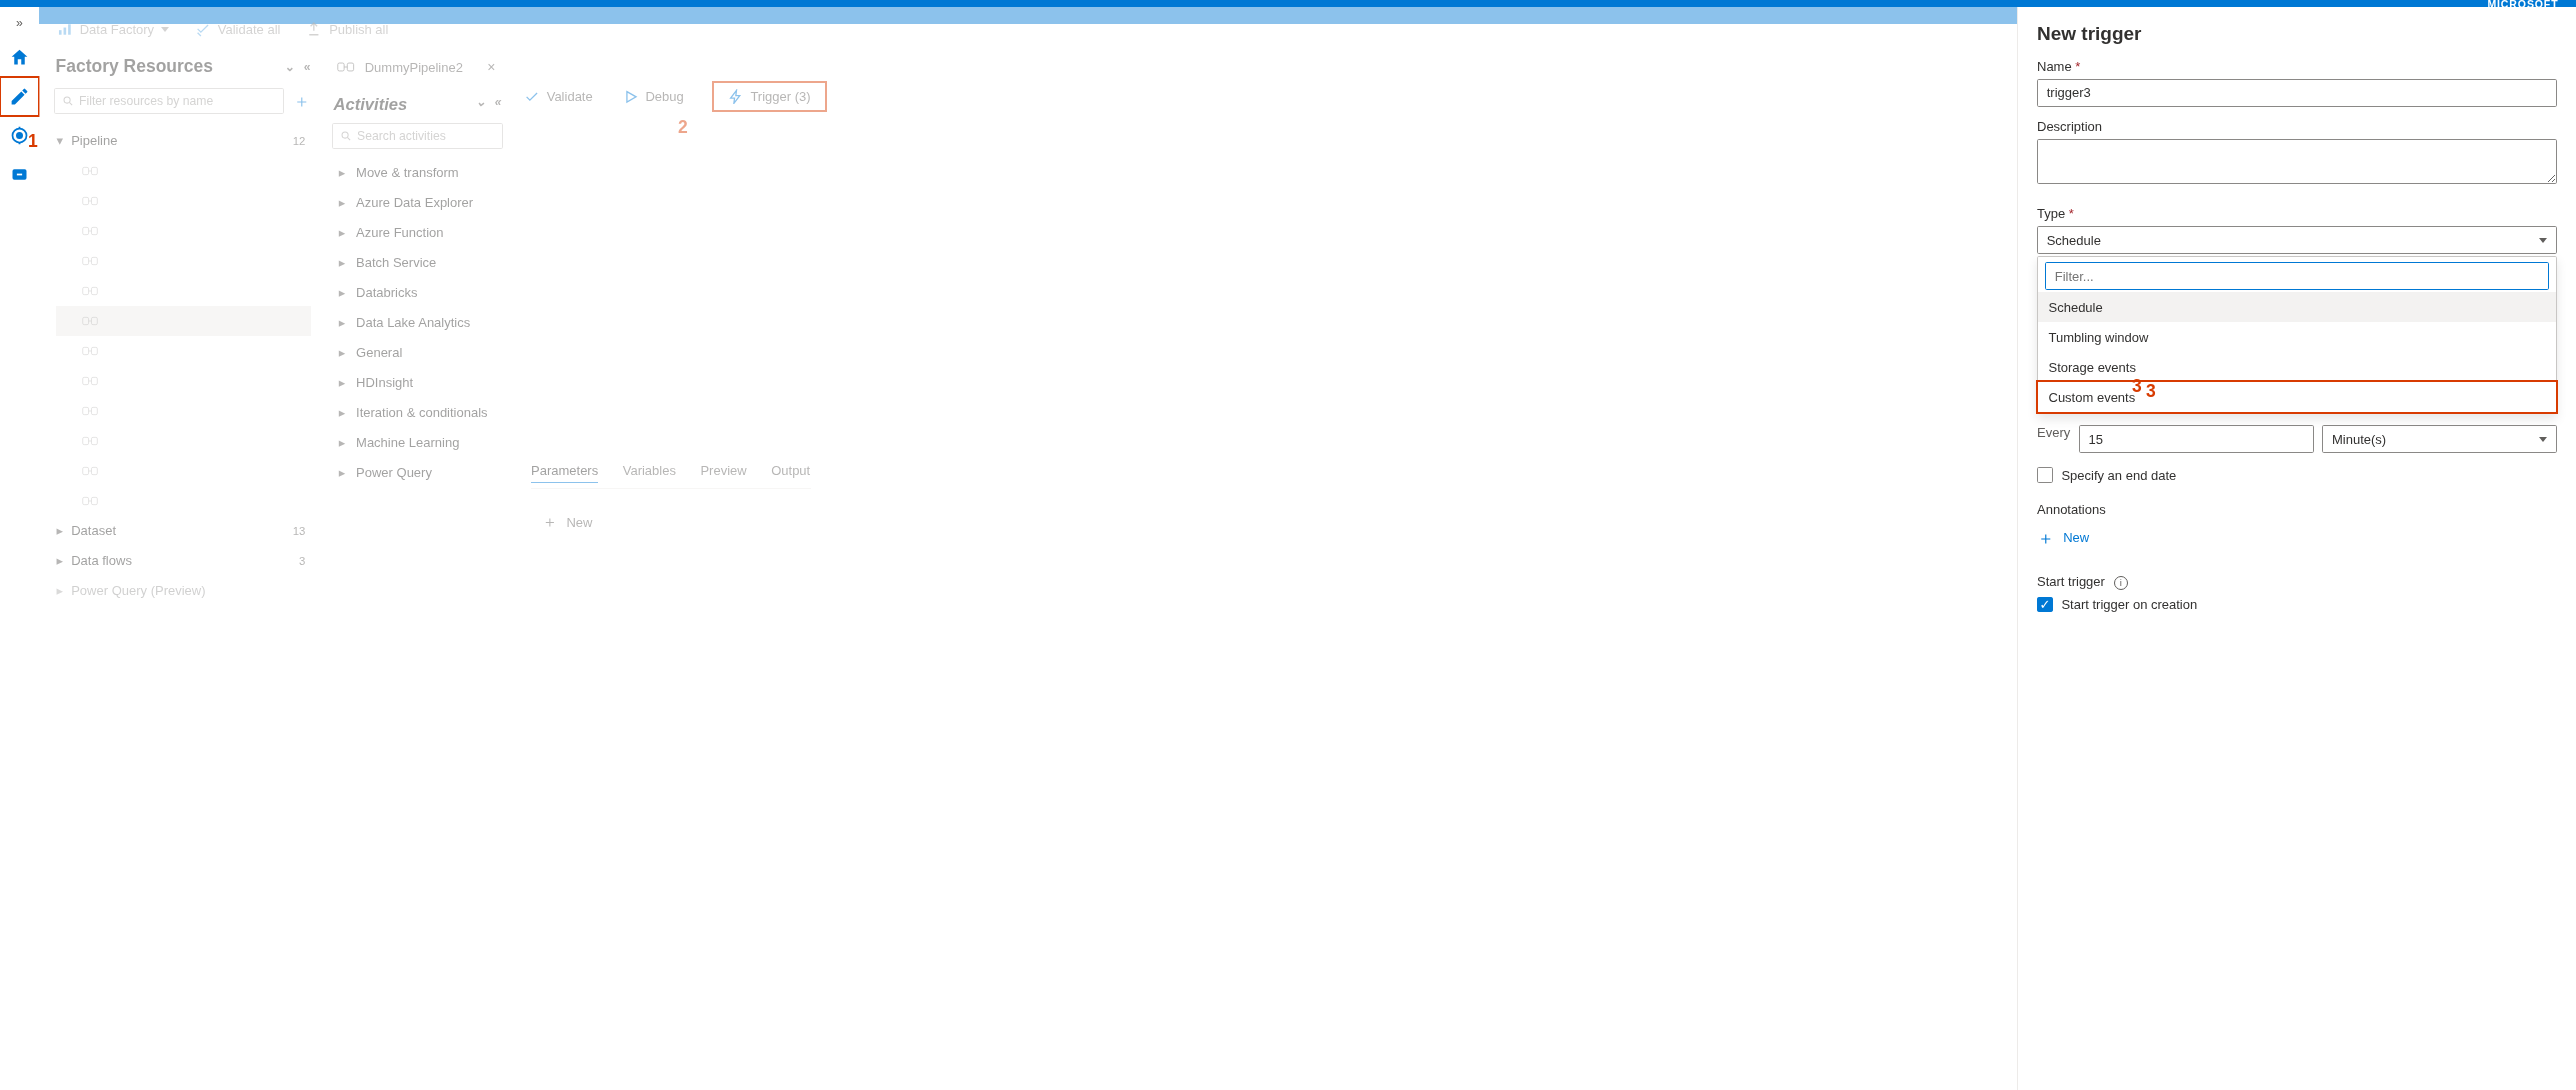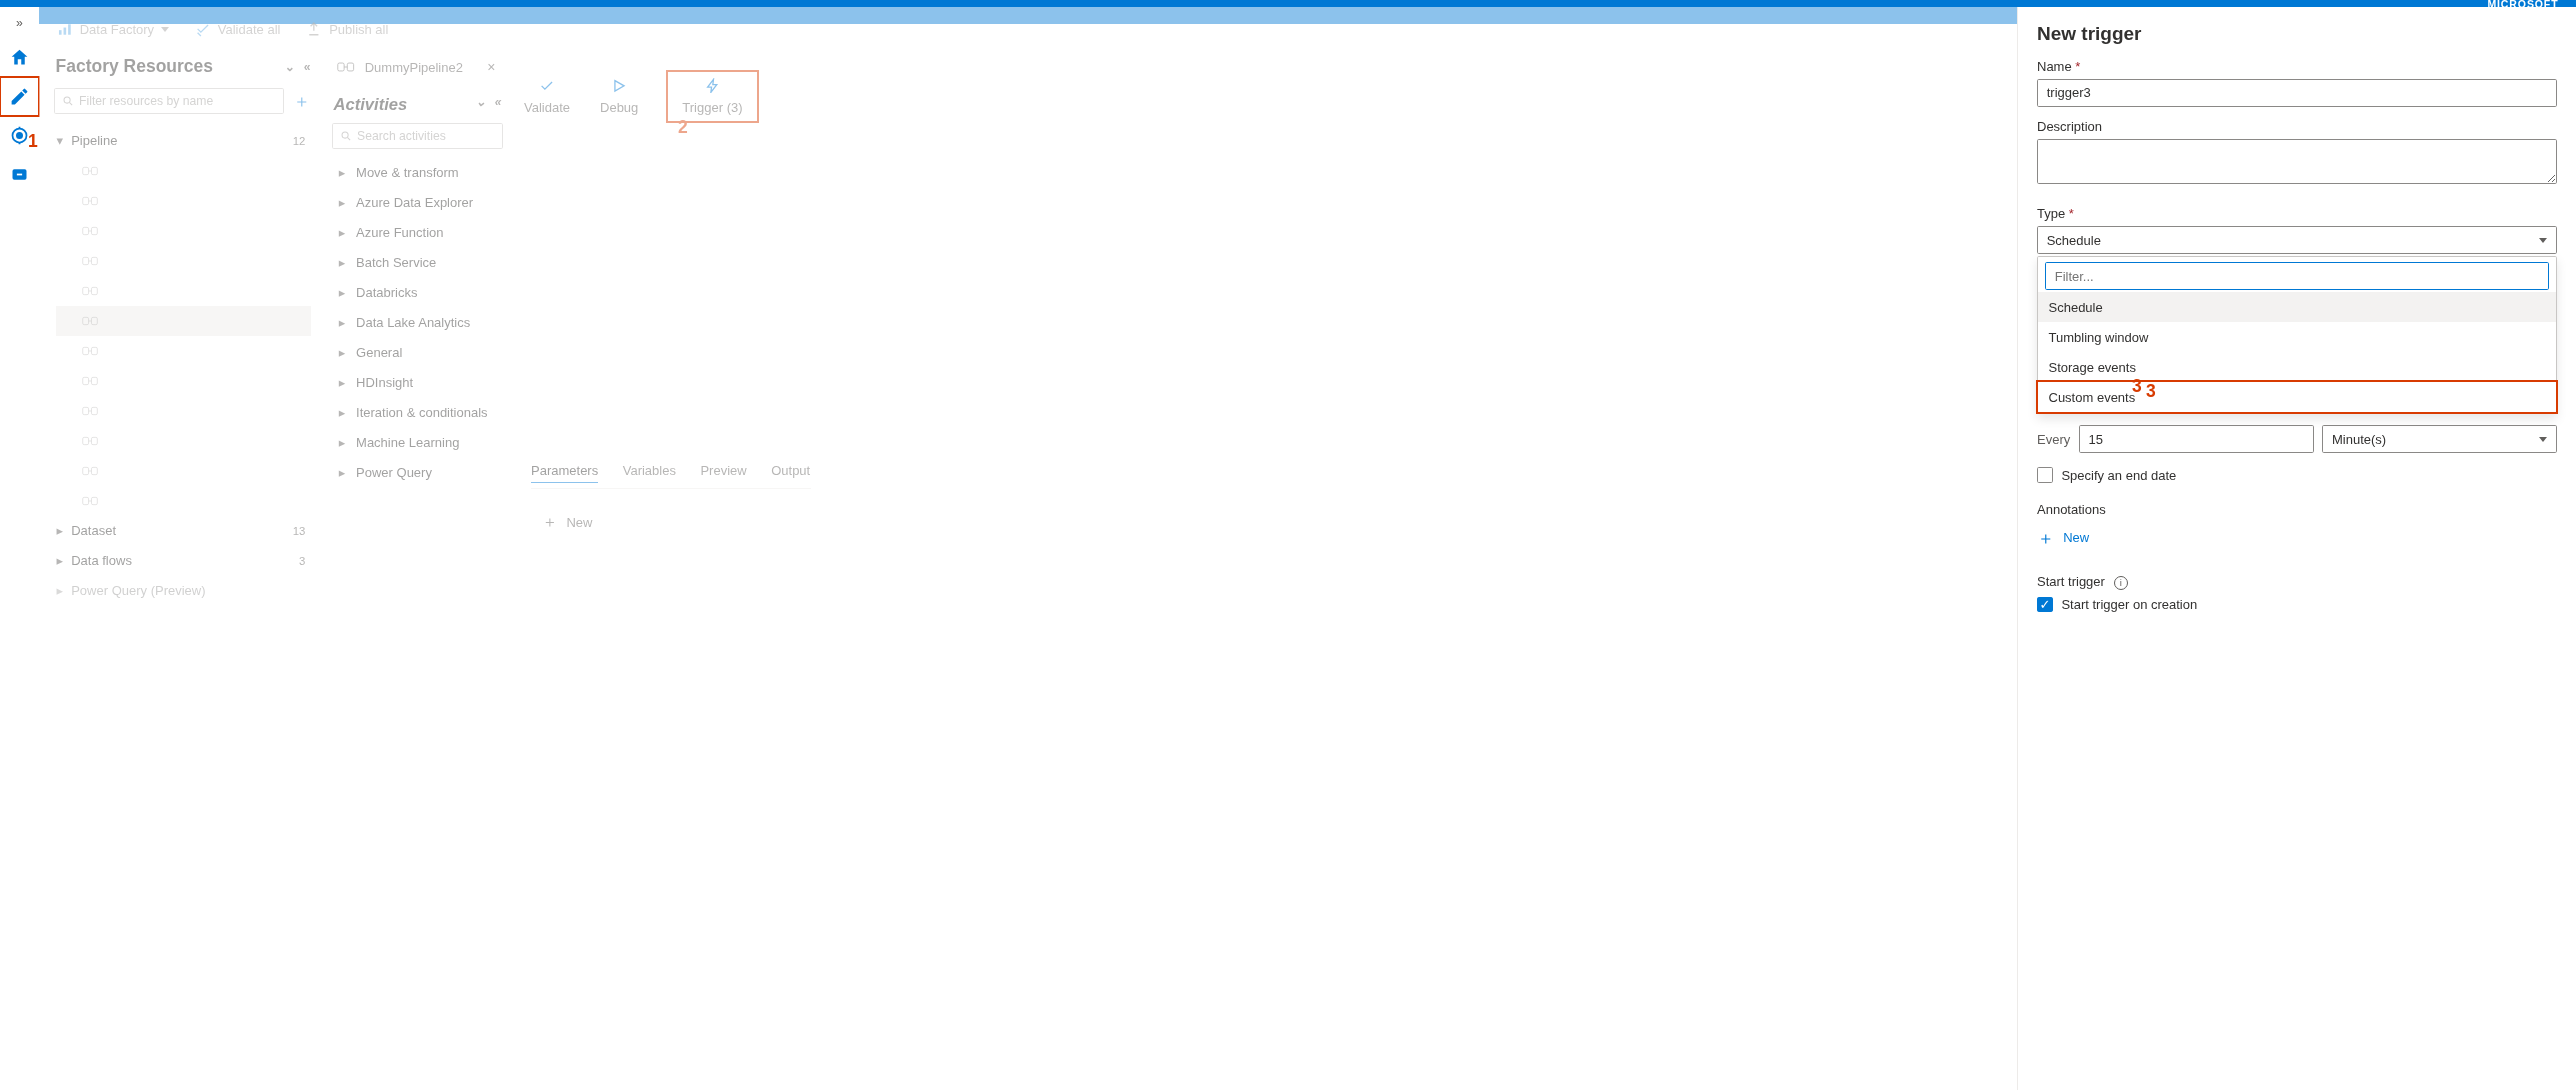--- a/index.html
+++ b/index.html
@@ -38,21 +38,21 @@
   .tab-chip { display:flex; align-items:center; gap:8.7px; height:33px; padding:0 7px; color:#605e5c; border-bottom:0.9px solid transparent; font-size:13px;}
   .tab-chip .close { margin-left:15.7px; font-size:14px; color:#605e5c;}
   .activities-panel h3 { font-size:16.6px; font-weight:600; padding:10.5px 3.5px 5.2px 3.5px; display:flex; justify-content:space-between;font-style:italic;}
   .activities-panel h3 .ctl { font-size:12.2px; color:#605e5c; display:flex; gap:8.7px;}
   .act-search { margin:3.5px 1.7px 8.7px 1.7px; border:0.9px solid #c8c6c4; border-radius:1.7px; height:26px; display:flex;align-items:center;padding:0 7px;color:#a19f9d;font-size:12.2px;}
   .act-search svg{width:12.2px;height:12.2px;margin-right:5.2px;}
   .act-list .aitem{ height:30px; display:flex;align-items:center;gap:8.7px; padding-left:8.7px; font-size:13px; color:#323130;}
   .act-list .caret{color:#605e5c;width:8.7px;}
   
   .canvas-toolbar { position:absolute; left:524px; top:79px; height:35px; display:flex; align-items:center; gap:30px; color:#605e5c; font-size:13px;}
-  .canvas-toolbar .titem { display:flex;align-items:center;gap:7px;flex-direction:column;}
+  .canvas-toolbar .titem { display:flex;align-items:center;gap:7px;}
   .canvas-toolbar .titem.trigger { outline:2.6px solid #d83b01; padding:5.2px 14px;}
   
   .canvas-tabs { position:absolute; left:531px; top:463px; display:flex; gap:24.5px; font-size:13px; color:#605e5c; border-bottom:0.9px solid #edebe9; width:280px; padding-bottom:5.2px;}
   .canvas-tabs .ctab.active { color:#323130; border-bottom:1.7px solid #0078d4; padding-bottom:3.5px;}
   .new-row { position:absolute; left:542px; top:512px; display:flex;align-items:center; gap:8.7px; color:#605e5c; font-size:13px;}
   
   .right-panel { position:absolute; right:0; top:7px; width:559px; height:100%; background:#fff; padding:15.7px 19px 19px 19px; border-left:0.9px solid #edebe9;}
   .right-panel h1{ font-size:19px; font-weight:600; margin-bottom:14px;}
   .right-panel .fld { margin-bottom:12.2px;}
   .right-panel label { display:block; font-size:13px; color:#323130; margin-bottom:5.2px;}
@@ -60,21 +60,21 @@
   .r-input { width:100%; height:28px; border:0.9px solid #8a8886; border-radius:1.7px; padding:0 8.7px; font-size:13px; color:#323130; background:#fff;}
   .r-textarea { width:100%; height:45px; border:0.9px solid #8a8886; border-radius:1.7px;}
   .r-select { width:100%; height:28px; border:0.9px solid #8a8886; border-radius:1.7px; padding:0 8.7px; display:flex; align-items:center; justify-content:space-between; font-size:13px; color:#323130;}
   .dropdown-pop { position:relative; margin-top:1.7px; border:0.9px solid #c8c6c4; border-radius:1.7px; background:#fff; box-shadow:0 5.2px 10.5px rgba(0,0,0,.1);}
   .dropdown-pop .dd-filter { margin:5.2px 7px 1.7px 7px; }
   .dropdown-pop .dd-filter input{ width:100%; height:28px; border:1.7px solid #0078d4; border-radius:1.7px; padding:0 8.7px; font-size:13px; color:#323130;}
   .dd-opt { height:30px; display:flex;align-items:center; padding:0 10.5px; font-size:13px;}
   .dd-opt.sel{ background:#f3f2f1;}
   .dd-opt.boxed{ outline:2.6px solid #d83b01;}
   .below-pop { margin-top:1.7px;}
-  .inline-row{display:flex;align-items:center;gap:8.7px;margin-top:1.7px;}
+  .inline-row{display:flex;gap:8.7px;margin-top:1.7px;}
   .mini-select{ flex:1; height:28px; border:0.9px solid #8a8886; border-radius:1.7px; padding:0 8.7px; display:flex;align-items:center;justify-content:space-between; font-size:13px;}
   .chk-row{display:flex;align-items:center;gap:8.7px; margin-top:14px; font-size:13px;}
   .chk{width:15.7px;height:15.7px;border:0.9px solid #8a8886;border-radius:1.7px;display:inline-flex;align-items:center;justify-content:center;}
   .chk.checked{background:#0078d4;border-color:#0078d4;color:#fff;}
   .sect-h{font-size:13px; font-weight:400; margin-top:19px;}
   .add-new{display:flex;align-items:center;gap:8.7px;color:#0078d4;margin-top:8.7px; font-size:13px;}
   .info-icn{display:inline-flex;width:14px;height:14px;border:0.9px solid #605e5c;border-radius:50%;align-items:center;justify-content:center;font-size:9.6px;color:#605e5c;margin-left:5.2px;}
   .every-label{color:#605e5c; font-size:13px;}
   .caret-down{width:0;height:0;border-left:4.4px solid transparent;border-right:4.4px solid transparent;border-top:5.2px solid #605e5c;}
   .overlay-dim{ position:absolute; left:39px; top:7px; right:559px; bottom:0; background:rgba(255,255,255,.55); pointer-events:none;}

